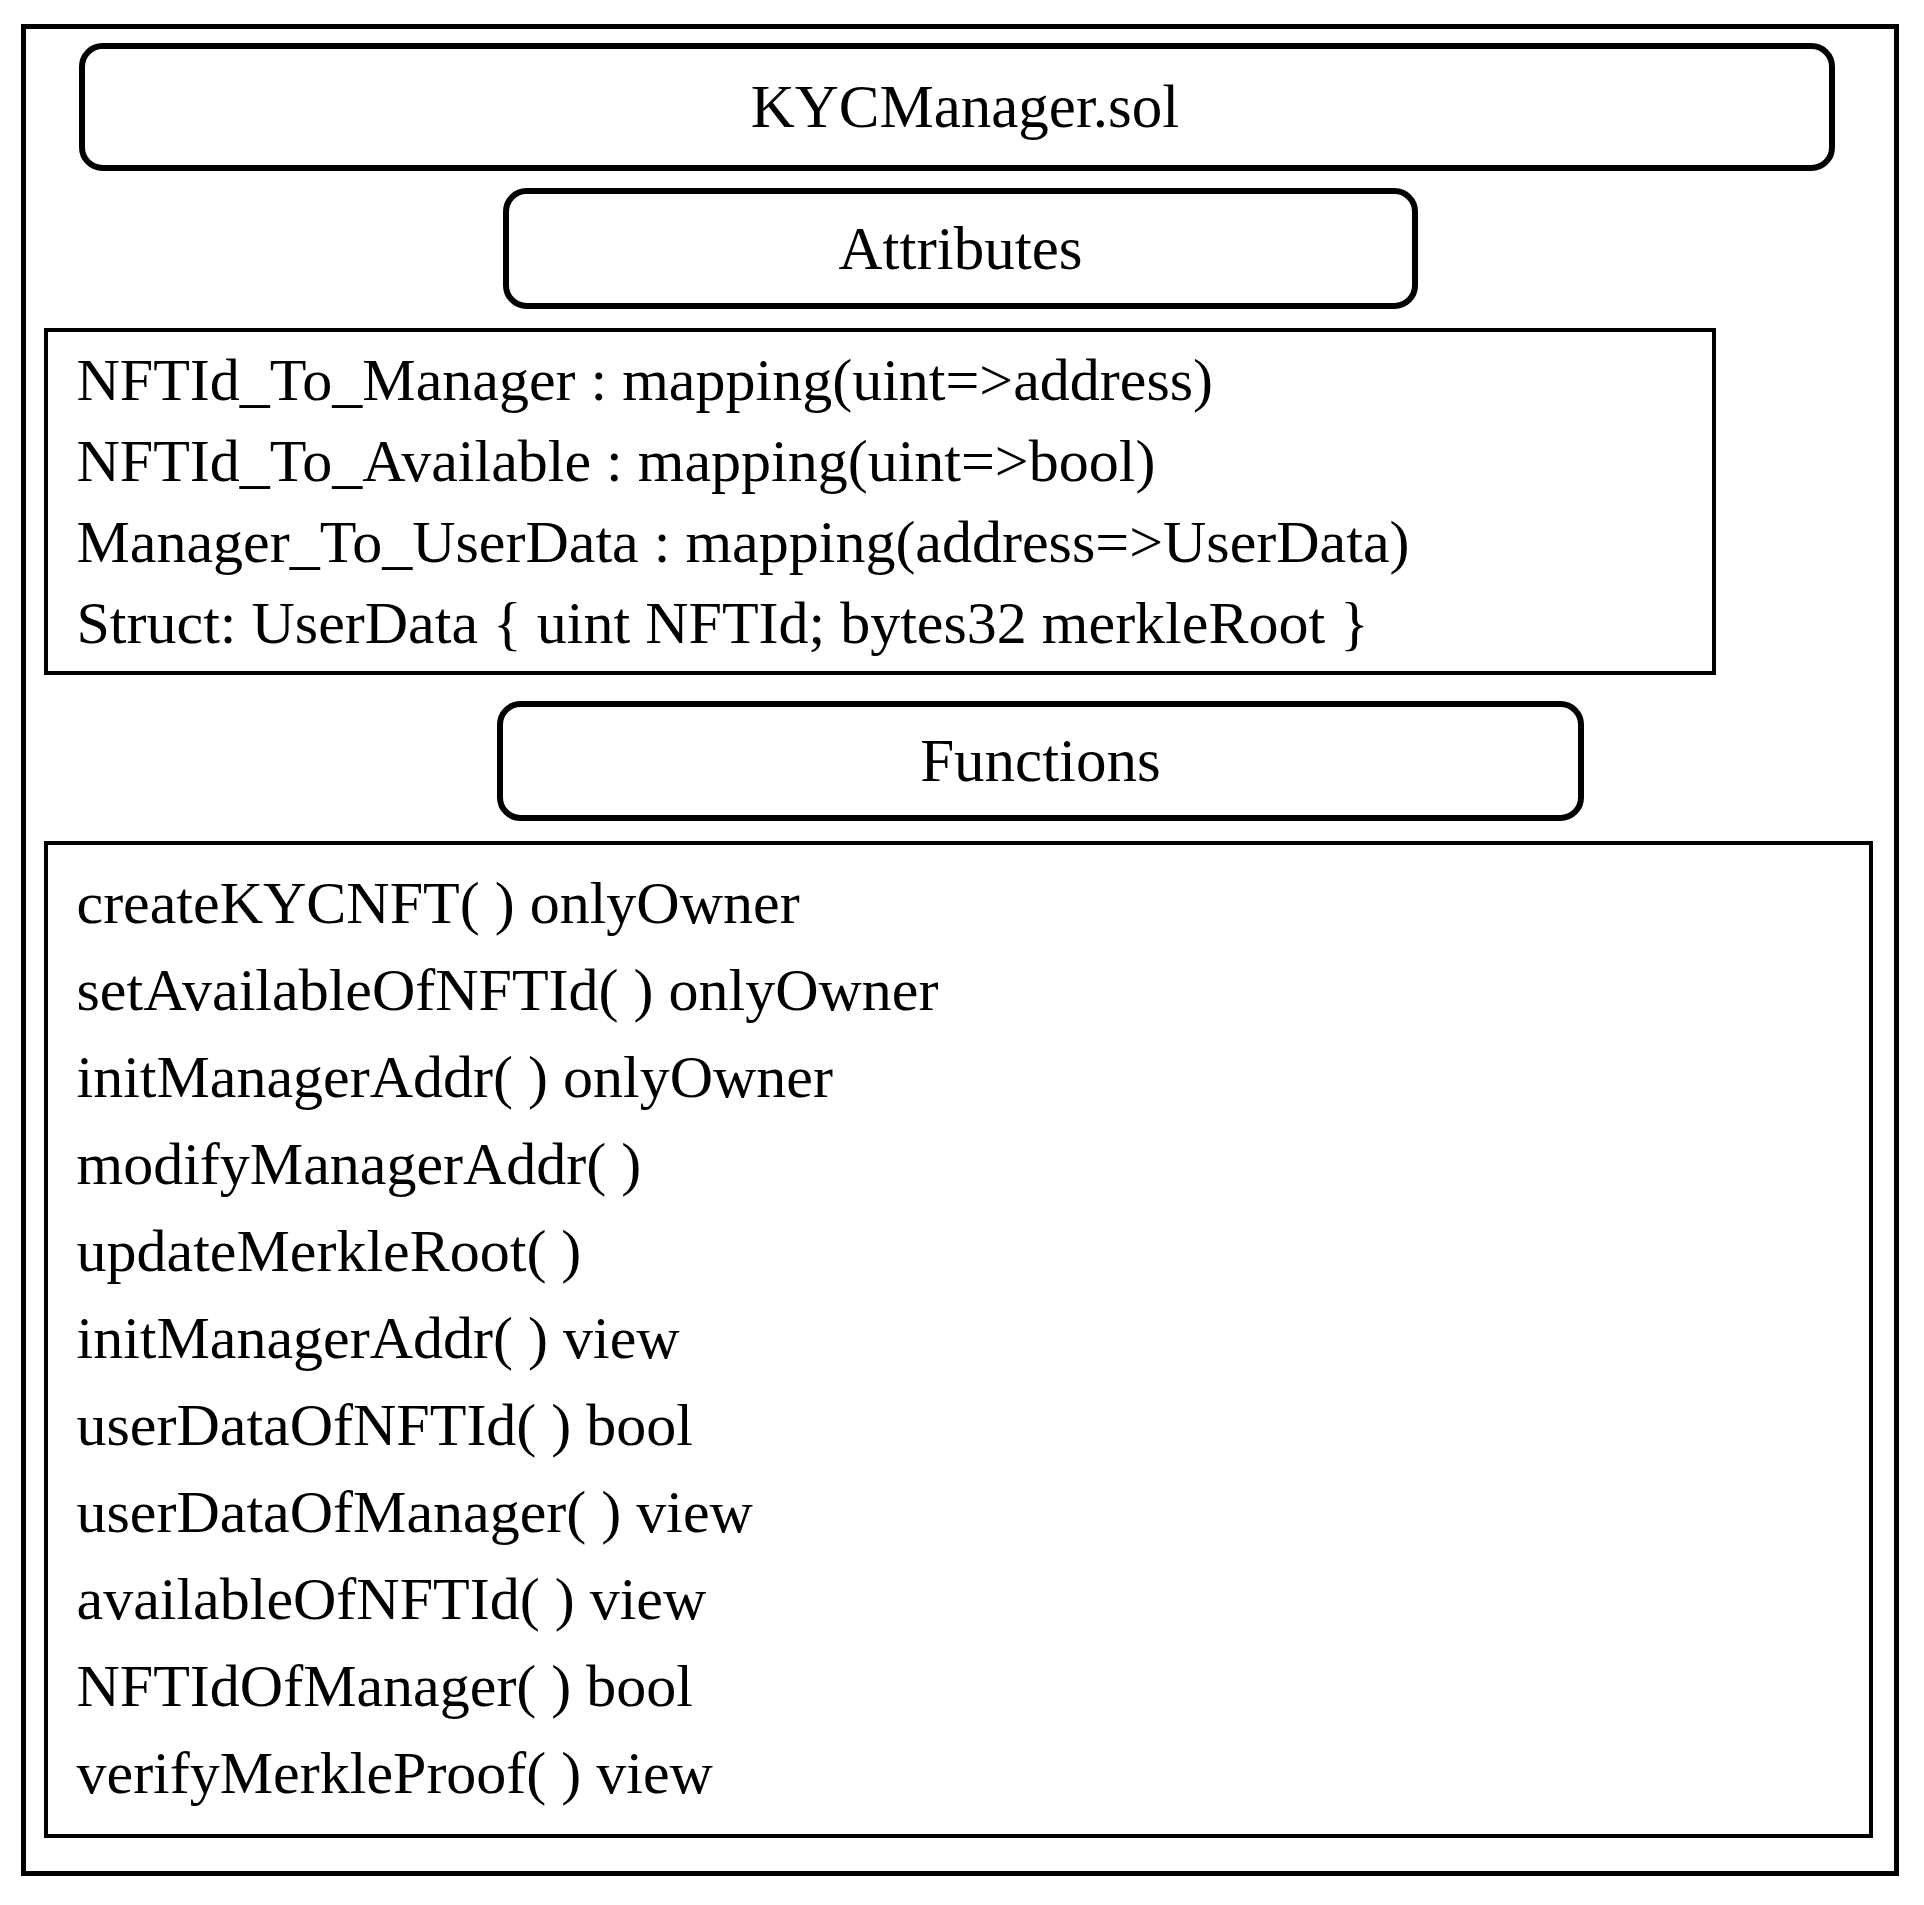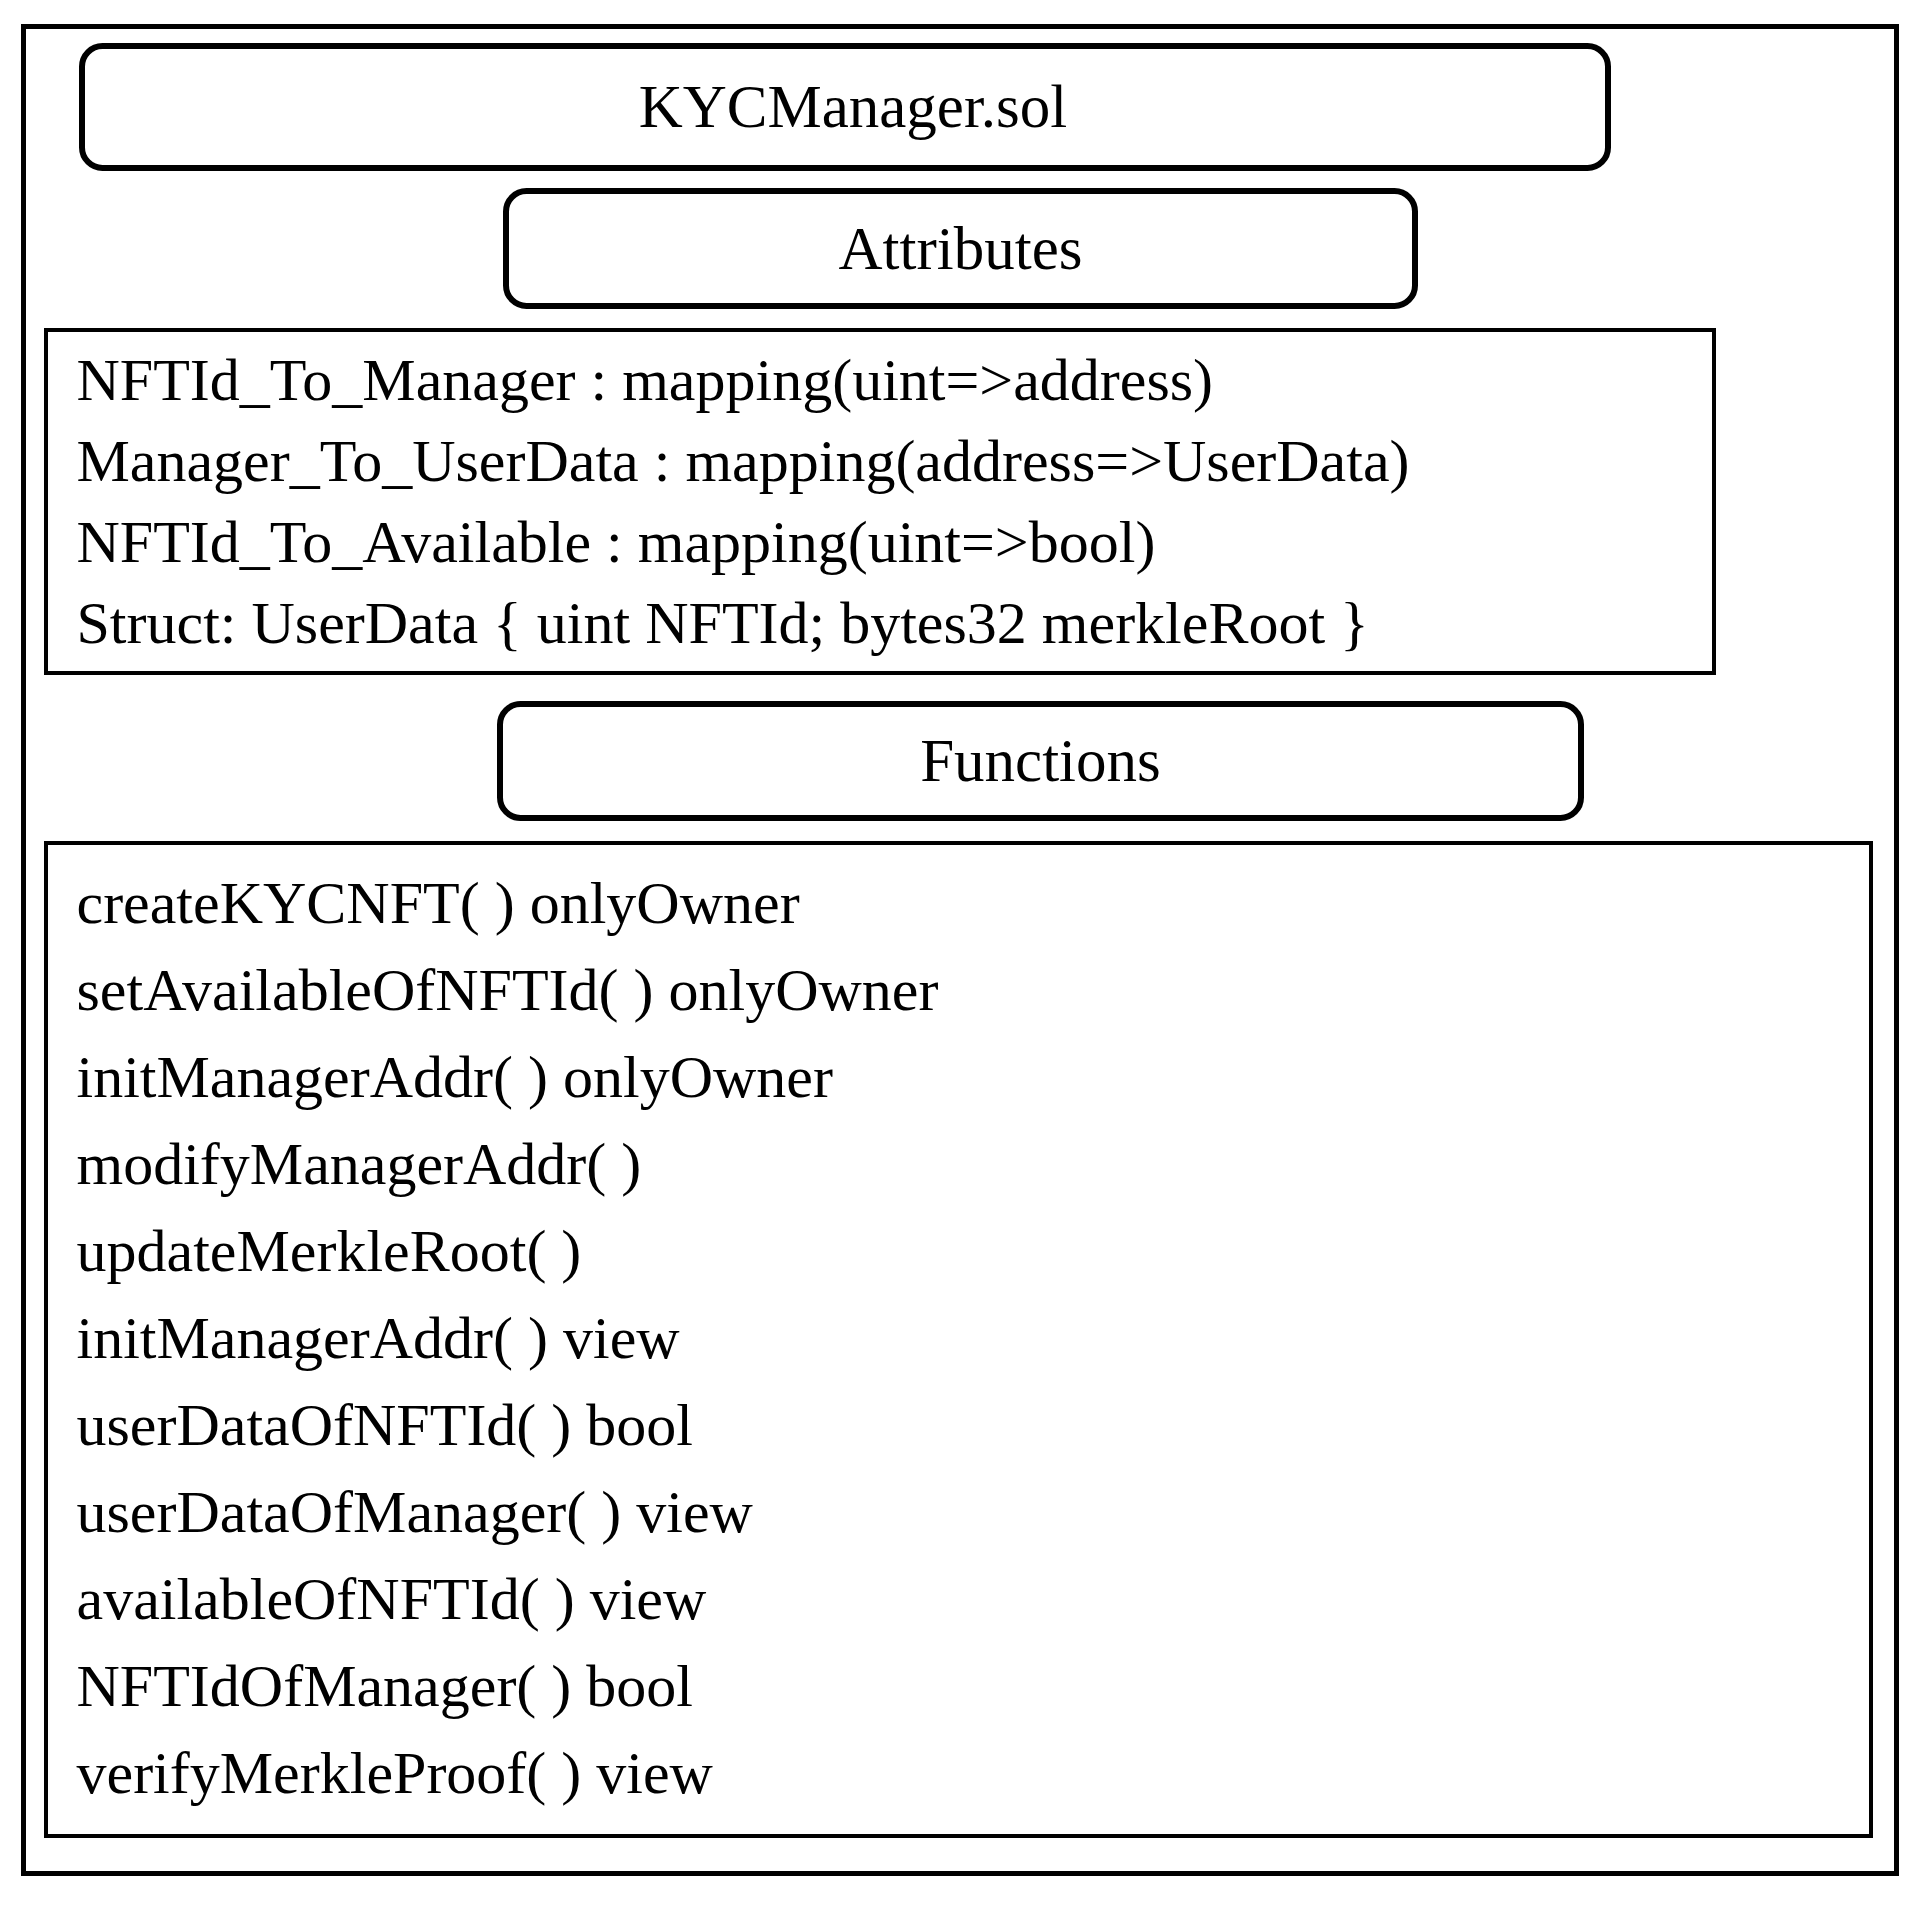--- a/index.html
+++ b/index.html
@@ -33,21 +33,21 @@
     background: #ffffff;
     display: flex;
     align-items: center;
     justify-content: center;
     font-size: 61px;
     white-space: nowrap;
   }
   .title-box {
     left: 79px;
     top: 43px;
-    width: 1532px;
+    width: 1756px;
     height: 128px;
     padding-left: 16px;
   }
   .attr-header {
     left: 503px;
     top: 188px;
     width: 915px;
     height: 121px;
   }
   .func-header {
@@ -95,22 +95,22 @@
   <div class="rounded-header title-box">
     <span>KYCManager.sol</span>
   </div>
 
   <div class="rounded-header attr-header">
     <span>Attributes</span>
   </div>
 
   <div class="list-box attr-list">
     <span class="line">NFTId_To_Manager : mapping(uint=&gt;address)</span>
+    <span class="line">NFTId_To_Available : mapping(uint=&gt;bool)</span>
     <span class="line">Manager_To_UserData : mapping(address=&gt;UserData)</span>
-    <span class="line">NFTId_To_Available : mapping(uint=&gt;bool)</span>
     <span class="line">Struct: UserData { uint NFTId; bytes32 merkleRoot }</span>
   </div>
 
   <div class="rounded-header func-header">
     <span>Functions</span>
   </div>
 
   <div class="list-box func-list">
     <span class="line">createKYCNFT( ) onlyOwner</span>
     <span class="line">setAvailableOfNFTId( ) onlyOwner</span>

